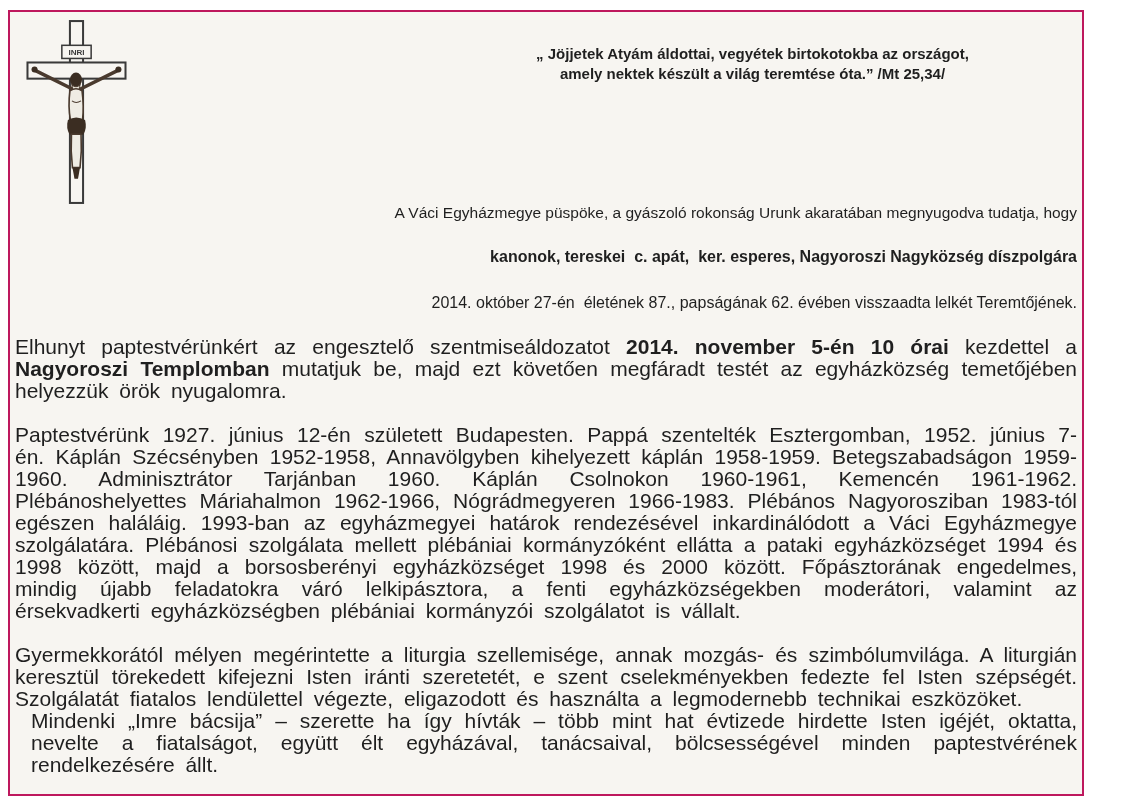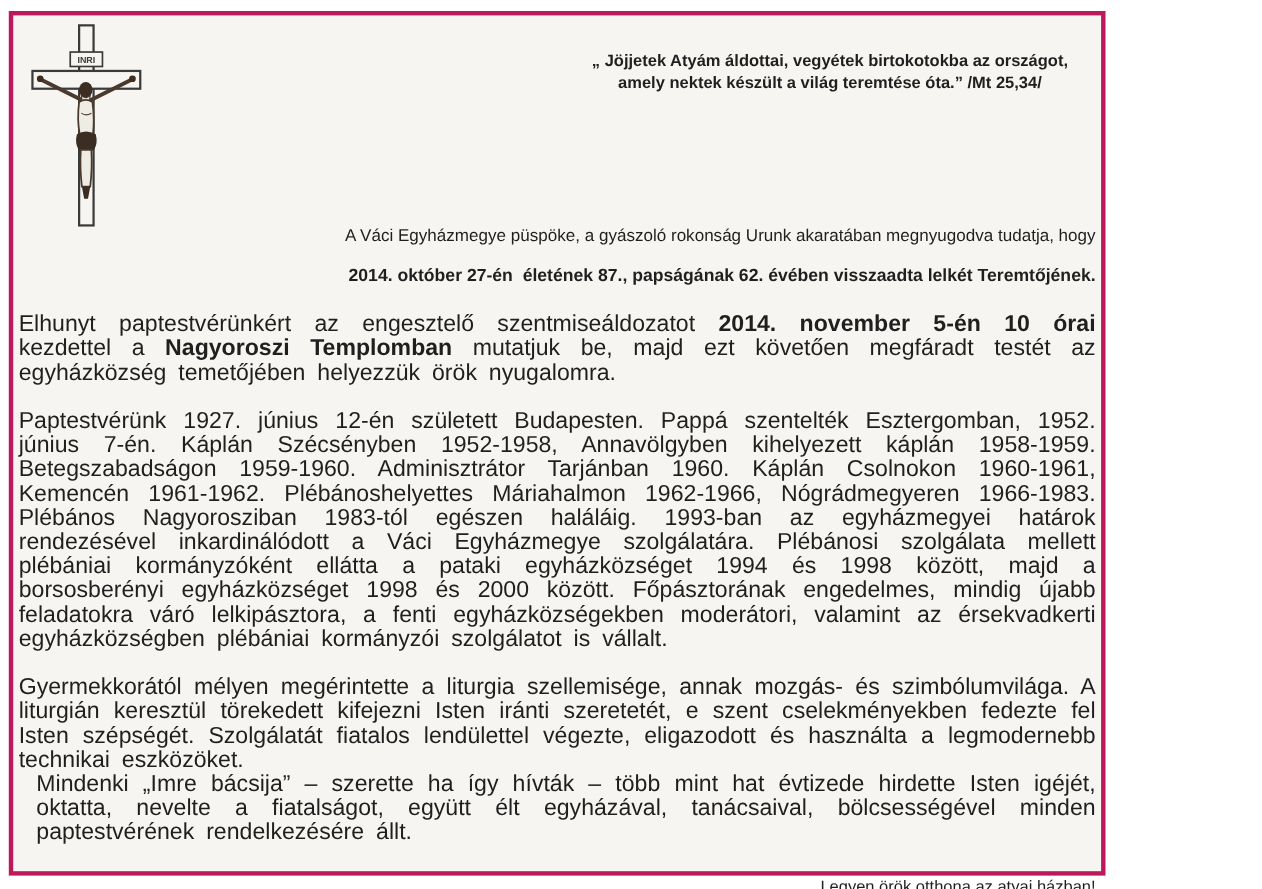--- a/index.html
+++ b/index.html
@@ -6,22 +6,22 @@
   html, body {
     width: 1147px; height: 808px;
     background: #ffffff;
     font-family: "Liberation Sans", "DejaVu Sans", sans-serif;
     color: #1f1f1f;
     overflow: hidden;
   }
   .sheet {
     position: absolute;
     left: 8px; top: 10px;
-    width: 997px; height: 786px;
-    border: 4px solid #be185d;
+    width: 1076px; height: 786px;
+    border: 2px solid #be185d;
     background: #f7f5f1;
     padding: 0 5px;
   }
   .header {
     position: relative;
     height: 180px;
   }
   .crucifix {
     position: absolute;
     left: 6px; top: 4px;
@@ -34,21 +34,21 @@
     text-align: center;
     font-weight: bold;
     font-size: 15px;
     line-height: 20px;
     white-space: pre-line;
   }
   .center { text-align: right; white-space: pre-wrap; }
   .intro   { margin-top: 10px; font-size: 15.5px; line-height: 22px; }
   .name    { margin-top: 24px; font-size: 17px;   line-height: 22px; font-weight: bold; }
   .titles  { margin-top: 22px; font-size: 16px;   line-height: 22px; font-weight: bold; }
-  .death   { margin-top: 14px; font-size: 16px;   line-height: 22px; font-weight: bold; }
+  .death   { margin-top: 24px; font-size: 16px;   line-height: 22px; font-weight: normal; }
   .para {
     margin-top: 22px;
     font-size: 21px;
     line-height: 22px;
     text-align: justify;
     word-spacing: 5px;
   }
   .para.notop { margin-top: 0; margin-left: 16px; }
   .closing { margin-top: 28px; font-size: 15px; line-height: 22px; }
   .rip {
@@ -93,20 +93,21 @@
         <path d="M50.5 150 L58 150 L56 161 L52.5 161 Z" fill="#3b2d22"></path>
       </svg>
     </div>
     <div class="quote">„ Jöjjetek Atyám áldottai, vegyétek birtokotokba az országot,
 amely nektek készült a világ teremtése óta.” /Mt 25,34/</div>
   </div>
 
   <div class="intro center">A Váci Egyházmegye püspöke, a gyászoló rokonság Urunk akaratában megnyugodva tudatja, hogy</div>
 
 
+  <div class="titles center">kanonok, tereskei  c. apát,  ker. esperes, Nagyoroszi Nagyközség díszpolgára</div>
 
   <div class="death center">2014. október 27-én  életének 87., papságának 62. évében visszaadta lelkét Teremtőjének.</div>
 
   <p class="para"><span>Elhunyt paptestvérünkért az engesztelő szentmiseáldozatot </span><b>2014. november 5-én 10 órai</b><span> kezdettel a </span><b>Nagyoroszi Templomban</b><span> mutatjuk be, majd ezt követően  megfáradt testét az egyházközség temetőjében helyezzük örök nyugalomra.</span></p>
 
   <p class="para"><span>Paptestvérünk 1927. június 12-én született Budapesten. Pappá szentelték Esztergomban, 1952. június 7-én. Káplán Szécsényben 1952-1958, Annavölgyben kihelyezett káplán 1958-1959. Betegszabadságon 1959-1960. Adminisztrátor Tarjánban 1960. Káplán Csolnokon 1960-1961, Kemencén 1961-1962. Plébánoshelyettes Máriahalmon 1962-1966, Nógrádmegyeren 1966-1983. Plébános Nagyorosziban 1983-tól egészen haláláig. 1993-ban az egyházmegyei határok rendezésével inkardinálódott a Váci Egyházmegye szolgálatára. Plébánosi szolgálata mellett plébániai kormányzóként ellátta a pataki egyházközséget 1994 és 1998 között, majd a borsosberényi egyházközséget 1998 és 2000 között. Főpásztorának engedelmes, mindig újabb feladatokra váró lelkipásztora, a fenti egyházközségekben moderátori, valamint az érsekvadkerti egyházközségben plébániai kormányzói szolgálatot is vállalt.</span></p>
 
   <p class="para"><span>Gyermekkorától mélyen megérintette a liturgia szellemisége, annak mozgás- és szimbólumvilága. A liturgián keresztül törekedett kifejezni Isten iránti szeretetét, e szent cselekményekben fedezte fel Isten szépségét. Szolgálatát fiatalos lendülettel végezte, eligazodott és használta a legmodernebb technikai eszközöket.</span></p>
 
   <p class="para notop"><span>Mindenki „Imre bácsija” – szerette ha így hívták – több mint hat évtizede hirdette Isten igéjét, oktatta, nevelte a fiatalságot, együtt élt egyházával, tanácsaival, bölcsességével minden paptestvérének rendelkezésére állt.</span></p>

